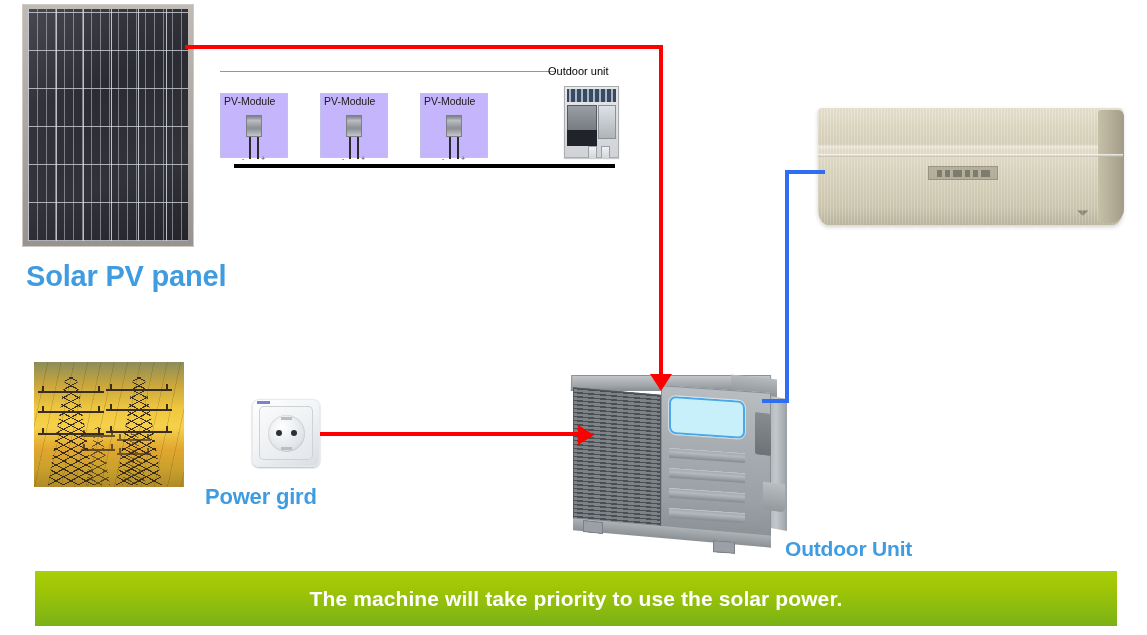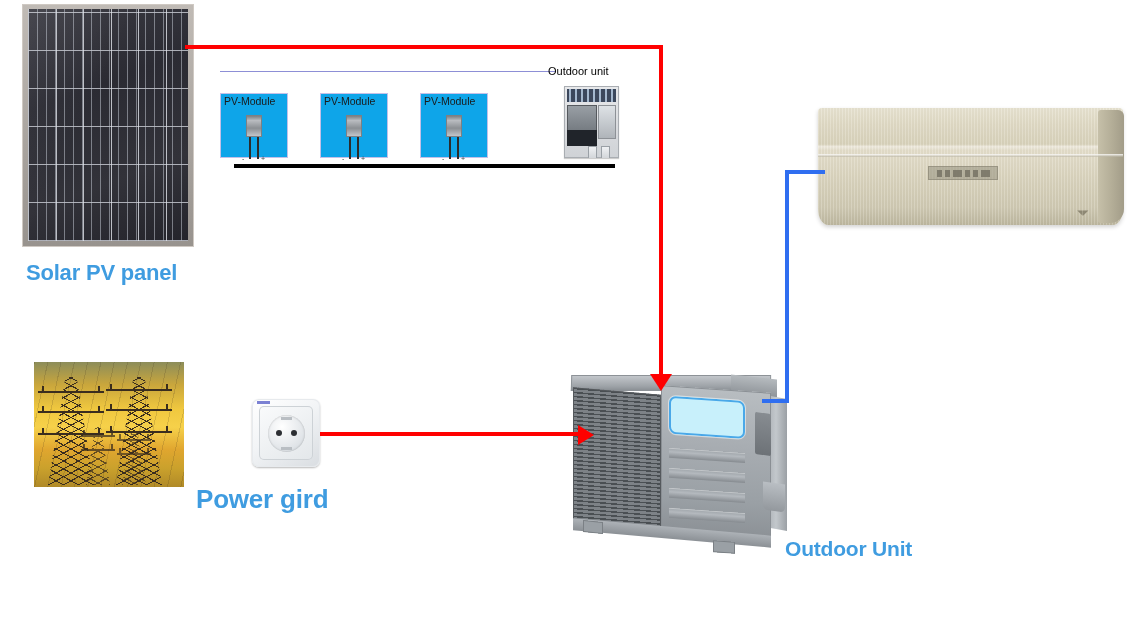--- a/index.html
+++ b/index.html
@@ -22,22 +22,22 @@
 
   
   .blue-label {
     position: absolute;
     color: #3f9ce0;
     font-weight: bold;
     font-family: "Liberation Sans", sans-serif;
     white-space: nowrap;
     letter-spacing: -0.2px;
   }
-  #label-solar { left: 26px; top: 260px; font-size: 22px; }
-  #label-grid  { left: 196px; top: 484px; font-size: 26px; }
+  #label-solar { left: 26px; top: 260px; font-size: 29px; }
+  #label-grid  { left: 205px; top: 484px; font-size: 22px; }
   #label-indoor{ left: 846px; top: 279px; font-size: 22px; }
   #label-outdoor{ left: 785px; top: 537px; font-size: 21px; }
 
   
   #solar-panel {
     position: absolute;
     left: 22px; top: 4px;
     width: 172px; height: 243px;
     background:
       linear-gradient(180deg, rgba(255,255,255,0.10), rgba(0,0,0,0.18)),
@@ -149,21 +149,21 @@
     background:#8d8fd6;
   }
   #schem-outdoor-label {
     position:absolute; left:548px; top:65px;
     font-size:11px; color:#000; font-family:"Liberation Sans", sans-serif;
     white-space:nowrap;
   }
   .pv-module {
     position:absolute; top:27px;
     width:68px; height:65px;
-    background:#0ea5e9;
+    background:#c4b5fd;
     box-shadow: inset 0 0 0 1px #c3c0e8;
   }
   .pv-module .pv-caption {
     position:absolute; left:4px; top:2px;
     font-size:10.5px; color:#1a1a1a; white-space:nowrap;
     font-family:"Liberation Sans", sans-serif;
   }
   .pv-conn {
     position:absolute; left:50%; top:22px; margin-left:-8px;
     width:16px; height:22px;
@@ -510,14 +510,17 @@
   <div class="wire" id="wire-solar-v"></div>
   <div id="arrow-solar"></div>
 
   <div class="wire" id="wire-grid-h"></div>
   <div id="arrow-grid"></div>
 
   <div class="wire blue" id="wire-indoor-h1"></div>
   <div class="wire blue" id="wire-indoor-v"></div>
   <div class="wire blue" id="wire-indoor-h2"></div>
 
+  <div id="banner">
+    <span id="banner-text">The machine will take priority to use the solar power.</span>
+  </div>
 
 </div>
 
 </body></html>

